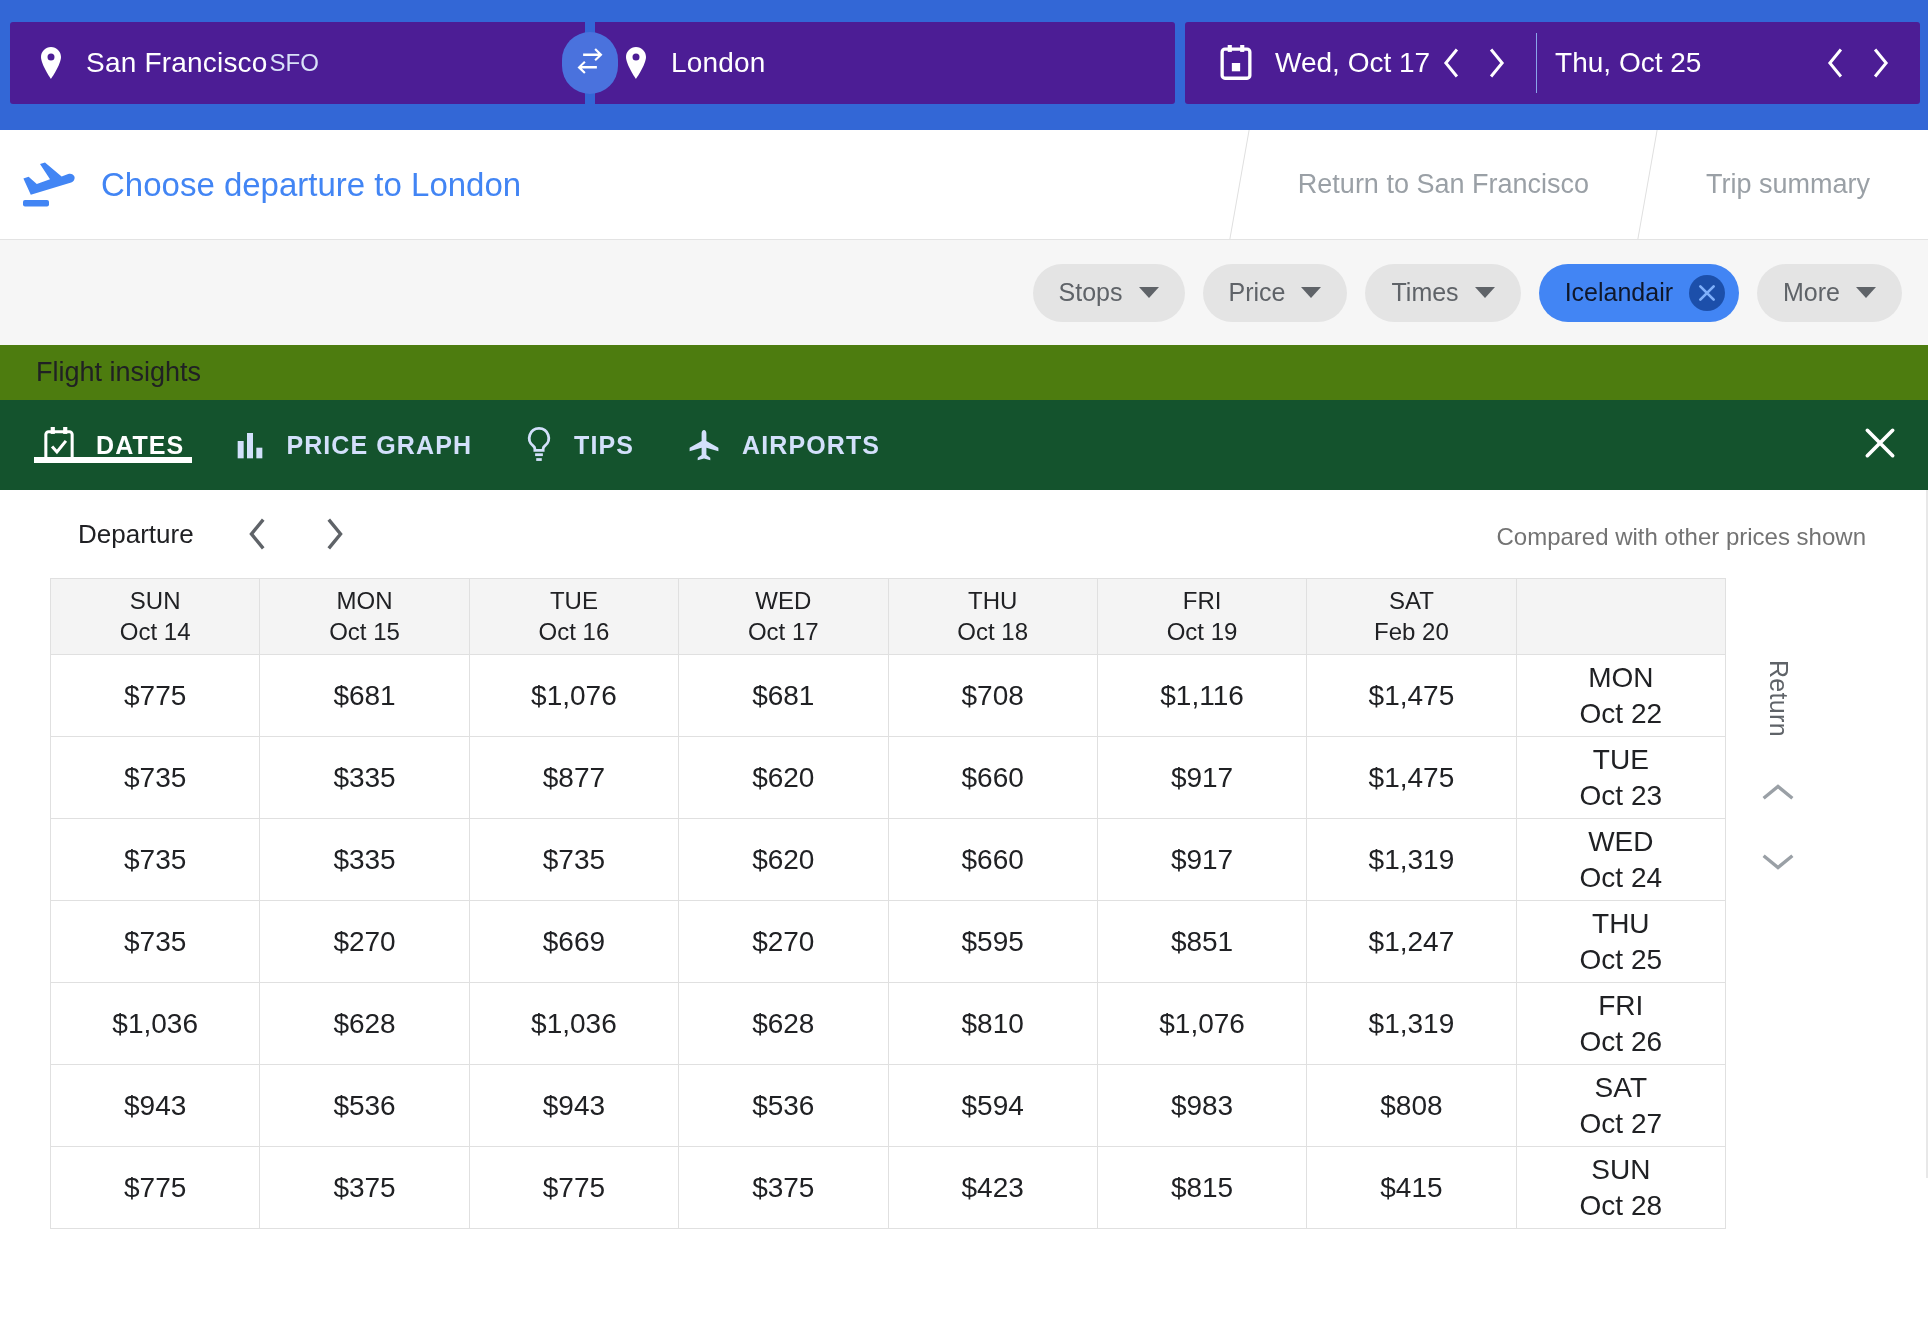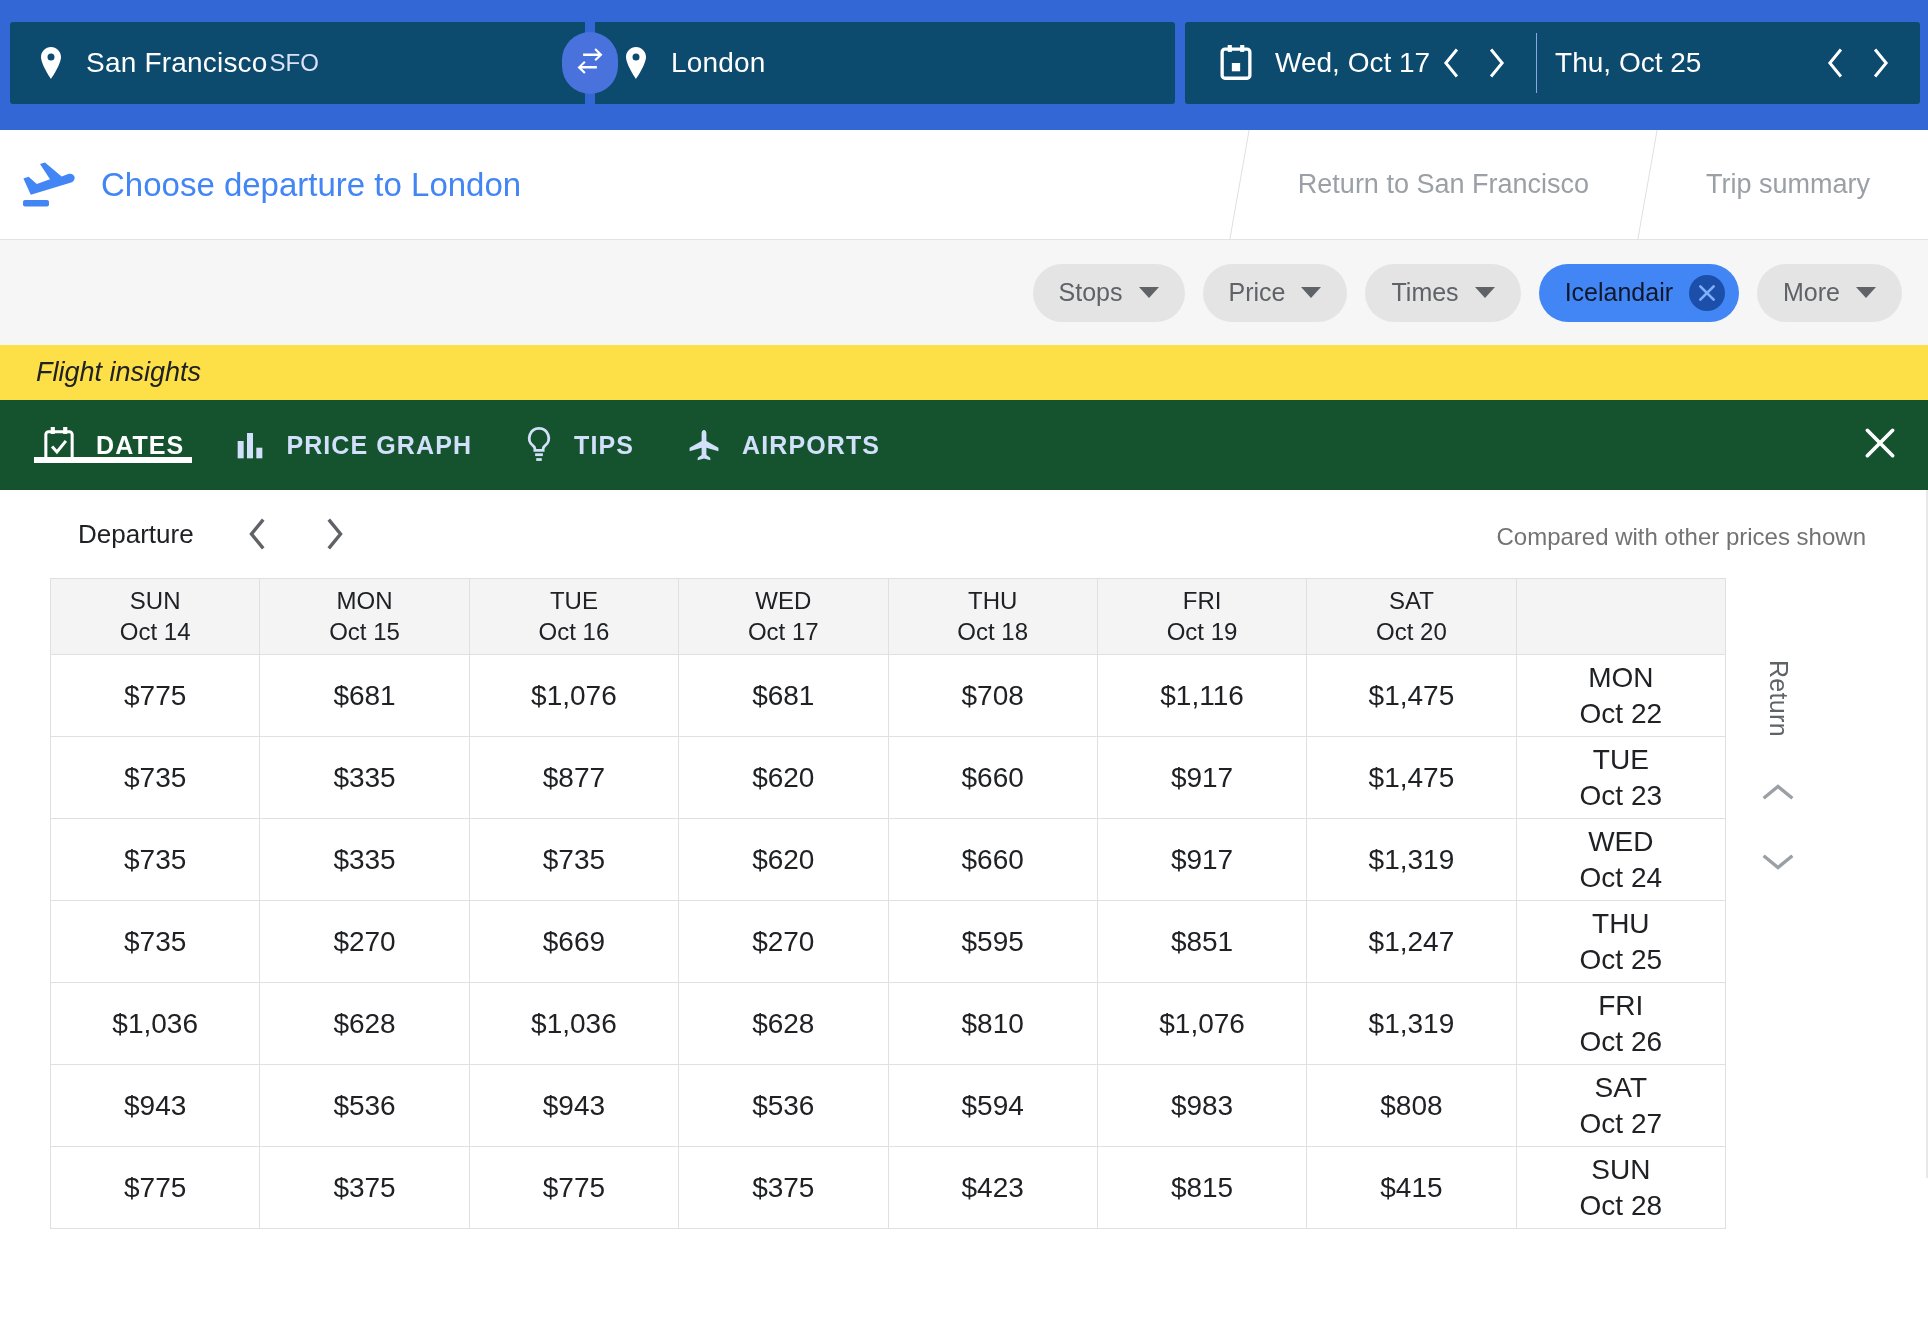--- a/index.html
+++ b/index.html
@@ -17,21 +17,21 @@
     position: relative;
   }
   .topbar-inner {
     position: absolute;
     left: 0; right: 0; top: 22px;
     height: 82px;
     display: flex;
     align-items: stretch;
   }
   .field {
-    background: #0c4a6e;
+    background: #4c1d95;
     height: 82px;
     display: flex;
     align-items: center;
     position: relative;
   }
   .field-origin { width: 575px; margin-left: 10px; border-radius: 3px 0 0 3px; }
   .field-dest   { width: 580px; margin-left: 10px; border-radius: 0 3px 3px 0; }
   .field-dates  { flex: 1; margin-left: 10px; margin-right: 8px; border-radius: 3px; }
 
   .pin-icon { width: 26px; height: 32px; margin-left: 28px; margin-right: 22px; flex: none; }
@@ -145,25 +145,24 @@
     border-radius: 50%;
     background: #1c4faa;
     margin-left: 16px;
     display: flex; align-items: center; justify-content: center;
     flex: none;
   }
 
   
   .insights-bar {
     height: 55px;
-    background: #fde047;
+    background: #4d7c0f;
     display: flex;
     align-items: center;
     padding-left: 36px;
-    font-style: italic;
   }
   .insights-label { font-size: 27px; color: #202124; }
 
   
   .tabs {
     height: 90px;
     background: #14532d;
     display: flex;
     align-items: center;
     position: relative;
@@ -508,21 +507,21 @@
             <th class="colhead">
               <div>THU</div>
               <div>Oct 18</div>
             </th>
             <th class="colhead">
               <div>FRI</div>
               <div>Oct 19</div>
             </th>
             <th class="colhead">
               <div>SAT</div>
-              <div>Oct 20</div>
+              <div>Feb 20</div>
             </th>
             <th class="corner"></th>
           </tr>
         </thead>
       <tbody id="gridBody">
           <tr>
             <td class="">$775</td>
             <td class="">$681</td>
             <td class="">$1,076</td>
             <td class="col-sel">$681</td>

